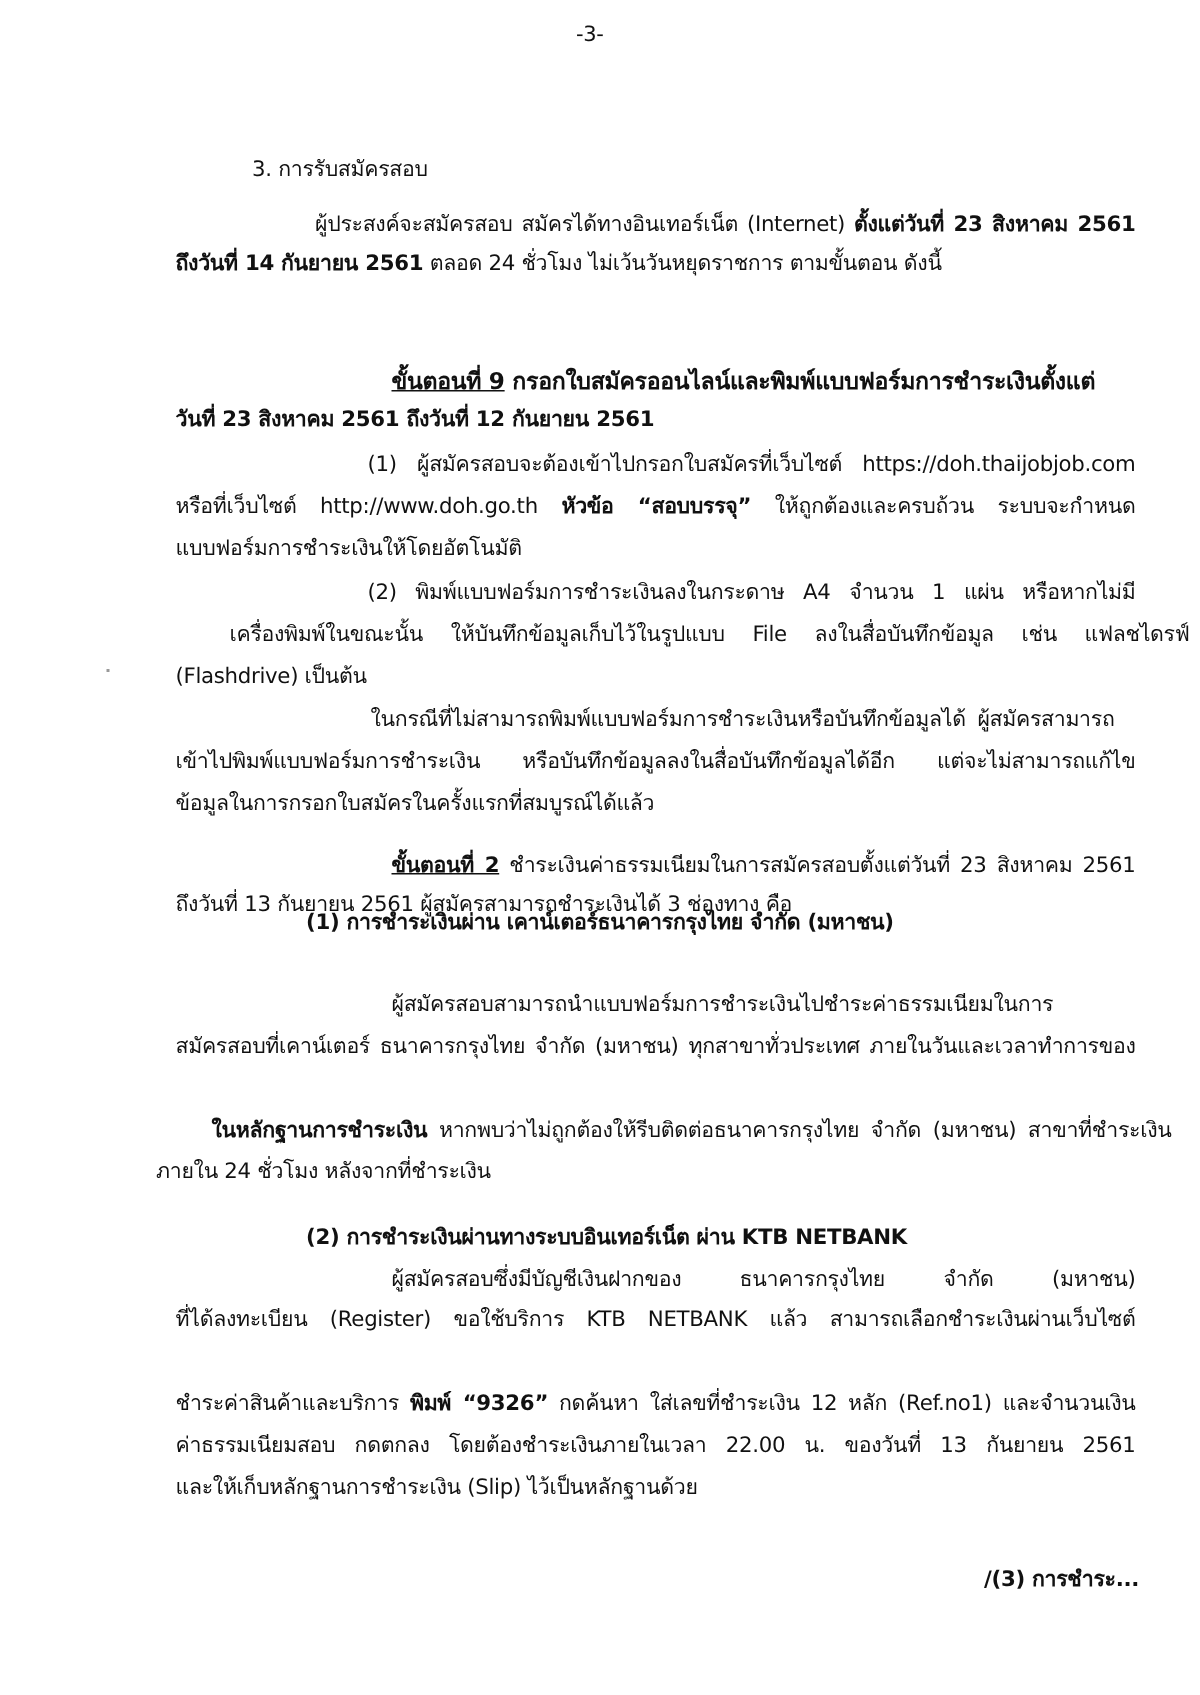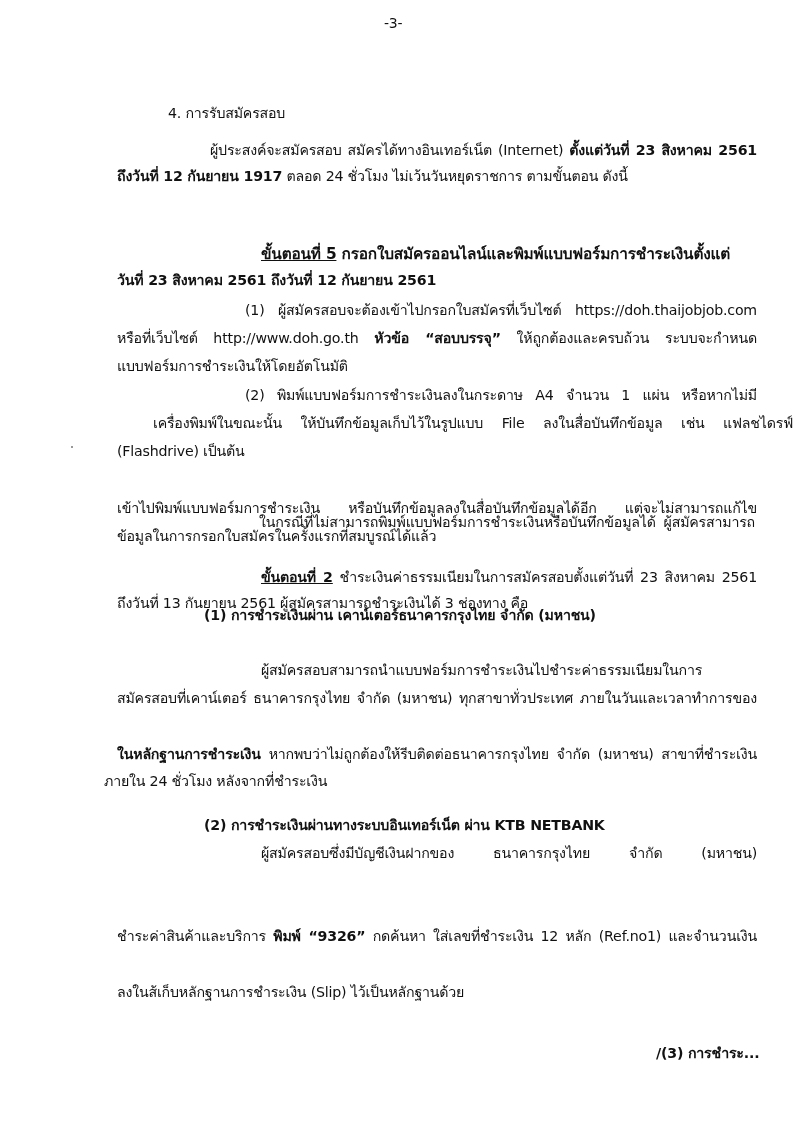--- a/index.html
+++ b/index.html
@@ -13,51 +13,53 @@
   .jl { left:117px; width:640px; text-align:justify; text-align-last:justify; }
   .dot { position:absolute; left:71px; top:446px; width:2px; height:2px; background:#999; }
 </style>
 </head>
 <body>
 
 <div class="page">
 
   <div class="line pn">-3-</div>
 
-  <div class="line" style="left:168px; top:103px;">4. การรับสมัครสอบ</div>
+  <div class="line" style="left:168px; top:103px;">3. การรับสมัครสอบ</div>
 
   <div class="line jl" style="left:210px; width:547px; top:140px;"><span>ผู้ประสงค์จะสมัครสอบ สมัครได้ทางอินเทอร์เน็ต (Internet) </span><span class="b">ตั้งแต่วันที่ 23 สิงหาคม 2561</span></div>
-  <div class="line" style="left:117px; top:166px;"><span class="b">ถึงวันที่  12 กันยายน 1917</span><span> ตลอด 24 ชั่วโมง ไม่เว้นวันหยุดราชการ ตามขั้นตอน ดังนี้</span></div>
+  <div class="line" style="left:117px; top:166px;"><span class="b">ถึงวันที่  14 กันยายน 2561</span><span> ตลอด 24 ชั่วโมง ไม่เว้นวันหยุดราชการ ตามขั้นตอน ดังนี้</span></div>
 
 
-  <div class="line b" style="left:261px; top:244px; font-size:15.4px;"><span class="u">ขั้นตอนที่ 5</span><span> กรอกใบสมัครออนไลน์และพิมพ์แบบฟอร์มการชำระเงินตั้งแต่</span></div>
+  <div class="line b" style="left:261px; top:244px; font-size:15.4px;"><span class="u">ขั้นตอนที่ 9</span><span> กรอกใบสมัครออนไลน์และพิมพ์แบบฟอร์มการชำระเงินตั้งแต่</span></div>
   <div class="line b" style="left:117px; top:270px;">วันที่ 23 สิงหาคม 2561  ถึงวันที่  12 กันยายน 2561</div>
 
   <div class="line jl" style="left:245px; width:512px; top:300px;">(1) ผู้สมัครสอบจะต้องเข้าไปกรอกใบสมัครที่เว็บไซต์   https://doh.thaijobjob.com</div>
   <div class="line jl" style="top:328px;"><span>หรือที่เว็บไซต์   http://www.doh.go.th   </span><span class="b">หัวข้อ “สอบบรรจุ”</span><span> ให้ถูกต้องและครบถ้วน ระบบจะกำหนด</span></div>
   <div class="line" style="left:117px; top:356px;">แบบฟอร์มการชำระเงินให้โดยอัตโนมัติ</div>
 
   <div class="line jl" style="left:245px; width:512px; top:385px;">(2) พิมพ์แบบฟอร์มการชำระเงินลงในกระดาษ  A4 จำนวน 1 แผ่น หรือหากไม่มี</div>
   <div class="line jl" style="top:413px;margin-left:36px;">เครื่องพิมพ์ในขณะนั้น ให้บันทึกข้อมูลเก็บไว้ในรูปแบบ File  ลงในสื่อบันทึกข้อมูล เช่น แฟลชไดรฟ์</div>
   <div class="line" style="left:117px; top:441px;">(Flashdrive) เป็นต้น</div>
   <div class="dot"></div>
 
-  <div class="line jl" style="left:259px; width:496px; top:470px;margin-top:42px;">ในกรณีที่ไม่สามารถพิมพ์แบบฟอร์มการชำระเงินหรือบันทึกข้อมูลได้ ผู้สมัครสามารถ</div>
+  <div class="line jl" style="left:247px; width:496px; top:470px;">ในกรณีที่ไม่สามารถพิมพ์แบบฟอร์มการชำระเงินหรือบันทึกข้อมูลได้ ผู้สมัครสามารถ</div>
   <div class="line jl" style="top:498px;">เข้าไปพิมพ์แบบฟอร์มการชำระเงิน หรือบันทึกข้อมูลลงในสื่อบันทึกข้อมูลได้อีก แต่จะไม่สามารถแก้ไข</div>
   <div class="line" style="left:117px; top:526px;">ข้อมูลในการกรอกใบสมัครในครั้งแรกที่สมบูรณ์ได้แล้ว</div>
 
   <div class="line jl" style="left:261px; width:496px; top:567px;"><span class="u b">ขั้นตอนที่ 2</span><span>  ชำระเงินค่าธรรมเนียมในการสมัครสอบตั้งแต่วันที่  23 สิงหาคม 2561</span></div>
   <div class="line" style="left:117px; top:593px;">ถึงวันที่  13 กันยายน 2561 ผู้สมัครสามารถชำระเงินได้ 3 ช่องทาง คือ</div>
 
   <div class="line b" style="left:204px; top:605px;">(1) การชำระเงินผ่าน เคาน์เตอร์ธนาคารกรุงไทย จำกัด (มหาชน)</div>
   <div class="line jl" style="left:261px; width:496px; top:660px;">ผู้สมัครสอบสามารถนำแบบฟอร์มการชำระเงินไปชำระค่าธรรมเนียมในการ</div>
   <div class="line jl" style="top:688px;">สมัครสอบที่เคาน์เตอร์ ธนาคารกรุงไทย จำกัด (มหาชน) ทุกสาขาทั่วประเทศ ภายในวันและเวลาทำการของ</div>
-  <div class="line jl" style="top:744px;"><span class="b">ในหลักฐานการชำระเงิน</span><span>  หากพบว่าไม่ถูกต้องให้รีบติดต่อธนาคารกรุงไทย จำกัด (มหาชน) สาขาที่ชำระเงิน</span></div>
+  <div class="line jl" style="top:744px;margin-left:24px;"><span class="b">ในหลักฐานการชำระเงิน</span><span>  หากพบว่าไม่ถูกต้องให้รีบติดต่อธนาคารกรุงไทย จำกัด (มหาชน) สาขาที่ชำระเงิน</span></div>
   <div class="line" style="left:104px; top:771px;">ภายใน  24  ชั่วโมง หลังจากที่ชำระเงิน</div>
 
   <div class="line b" style="left:204px; top:815px;text-align:right;">(2) การชำระเงินผ่านทางระบบอินเทอร์เน็ต ผ่าน KTB NETBANK</div>
   <div class="line jl" style="left:261px; width:496px; top:843px;">ผู้สมัครสอบซึ่งมีบัญชีเงินฝากของ ธนาคารกรุงไทย จำกัด (มหาชน)</div>
+  <div class="line jl" style="top:870px;">ที่ได้ลงทะเบียน (Register) ขอใช้บริการ KTB   NETBANK   แล้ว สามารถเลือกชำระเงินผ่านเว็บไซต์</div>
   <div class="line jl" style="top:926px;"><span>ชำระค่าสินค้าและบริการ </span><span class="b">พิมพ์ “9326”</span><span> กดค้นหา  ใส่เลขที่ชำระเงิน 12 หลัก (Ref.no1)  และจำนวนเงิน</span></div>
-  <div class="line" style="left:117px; top:982px;">ลงในส้เก็บหลักฐานการชำระเงิน (Slip) ไว้เป็นหลักฐานด้วย</div>
+  <div class="line jl" style="top:954px;">ค่าธรรมเนียมสอบ  กดตกลง   โดยต้องชำระเงินภายในเวลา 22.00 น.  ของวันที่ 13 กันยายน 2561</div>
+  <div class="line" style="left:117px; top:982px;">และให้เก็บหลักฐานการชำระเงิน (Slip) ไว้เป็นหลักฐานด้วย</div>
 
   <div class="line b" style="left:656px; top:1043px;">/(3)  การชำระ...</div>
 
 </div>
 
 </body></html>

